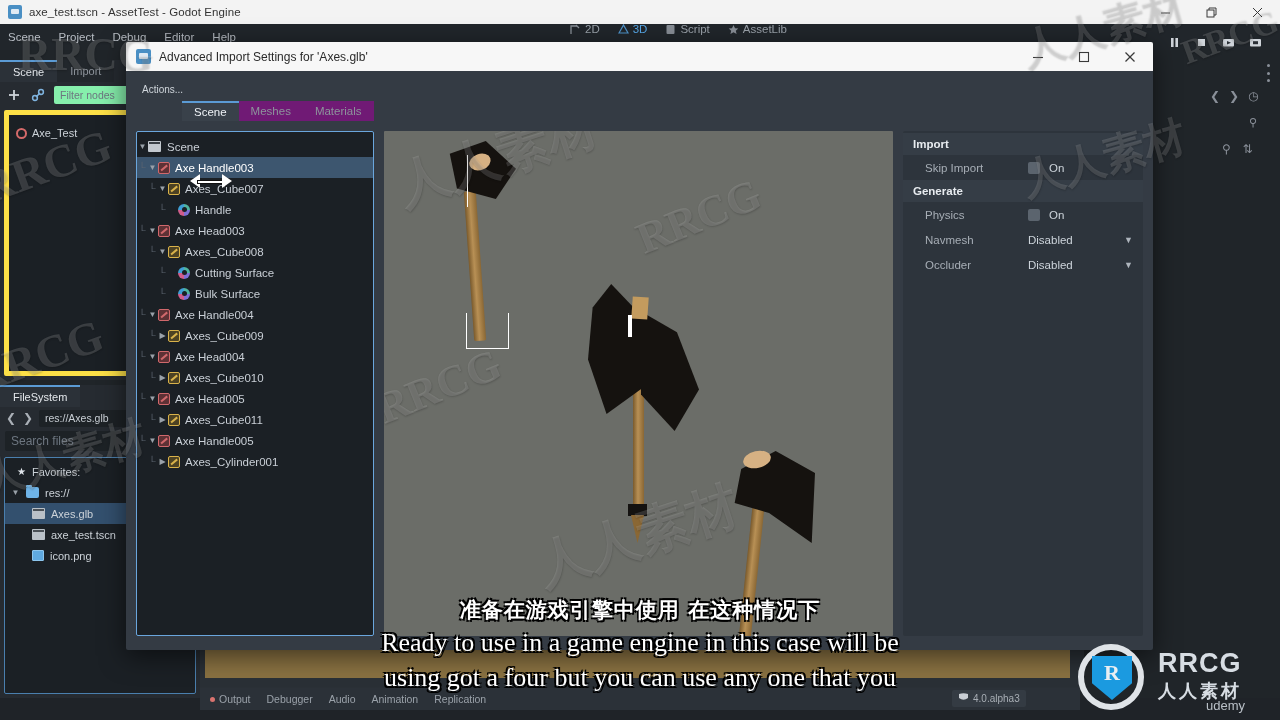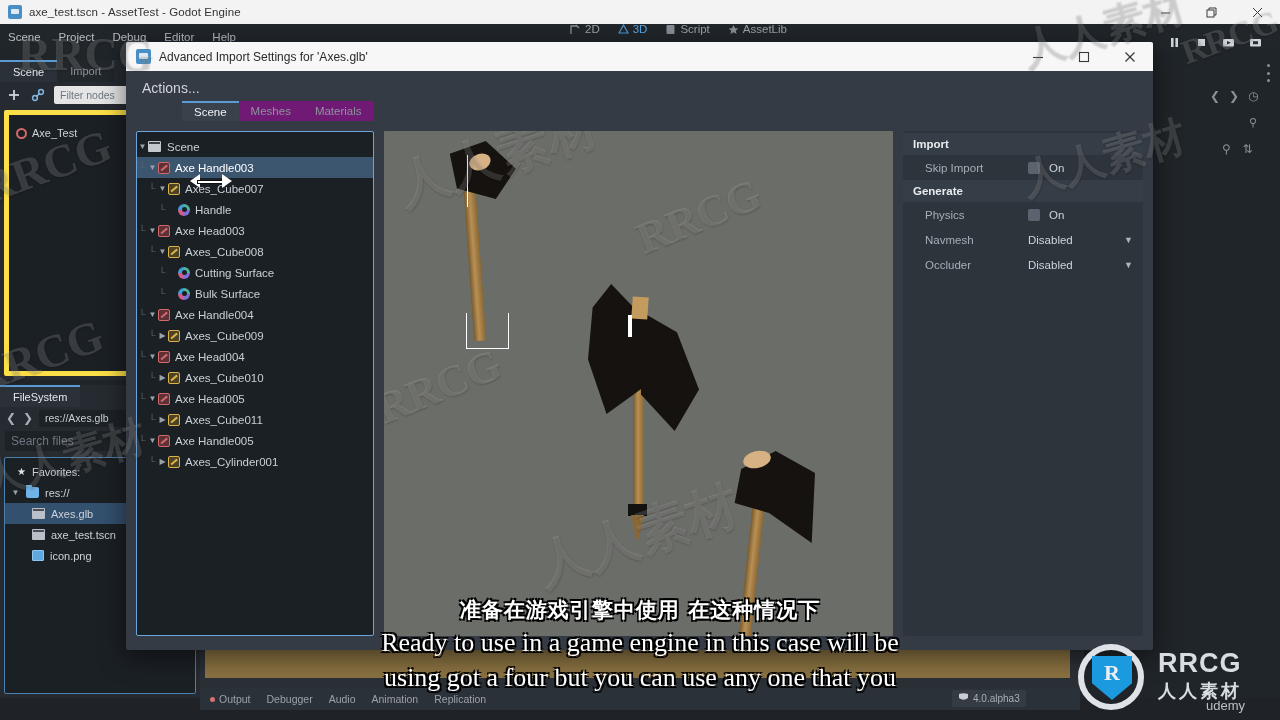--- a/index.html
+++ b/index.html
@@ -80,21 +80,21 @@
     font-size:11px; color:#8f959d; padding:0 13px; display:flex; align-items:center;
     background:#22272c;
   }
   .dock-tab.active{ color:#e3e7eb; background:#2b3138; border-top:2px solid #5b9bd5; }
 
   .scene-toolbar{
     height:26px; display:flex; align-items:center; gap:8px; padding:0 6px;
   }
   .tb-ico{ width:16px; height:16px; color:#cdd3d9; }
   .filter-box{
-    flex:1; height:18px; background:#e5e5e5; border-radius:2px;
+    flex:1; height:18px; background:#86efac; border-radius:2px;
     display:flex; align-items:center; padding:0 6px; font-size:10.5px; color:#6d7680;
   }
   .tree-panel{
     position:absolute; left:4px; right:4px; top:50px; bottom:4px;
     background:#1b2025; border:5px solid #fde047; border-radius:2px;
   }
   .tree-row{
     display:flex; align-items:center; gap:5px; height:20px; padding-left:7px;
     font-size:11px; color:#ccd2d8;
   }
@@ -186,21 +186,21 @@
   }
   .dlg-title{ font-size:12px; color:#2a2a2a; }
   .dlg-winbtns{ margin-left:auto; display:flex; }
   .dlg-winbtn{
     width:46px; height:29px; display:flex; align-items:center; justify-content:center;
     color:#3a3a3a;
   }
   .dlg-body{ position:relative; width:100%; height:579px; padding:8px 10px; }
 
   .actions-btn{
-    font-size:14px; color:#cfd5db; margin-left:6px; display:inline-block;
+    font-size:10px; color:#cfd5db; margin-left:6px; display:inline-block;
   }
   .dlg-tabs{ display:flex; margin:4px 0 0 46px; height:20px; }
   .dlg-tab{
     font-size:11.5px; color:#8d949c; padding:0 12px; display:flex; align-items:center;
     background:#701a75;
   }
   .dlg-tab.active{ color:#eef2f6; background:#39414a; border-top:2px solid #5b9bd5; }
 
   .dlg-panes{
     position:absolute; left:10px; top:60px; right:10px; bottom:14px; display:flex; gap:10px;

